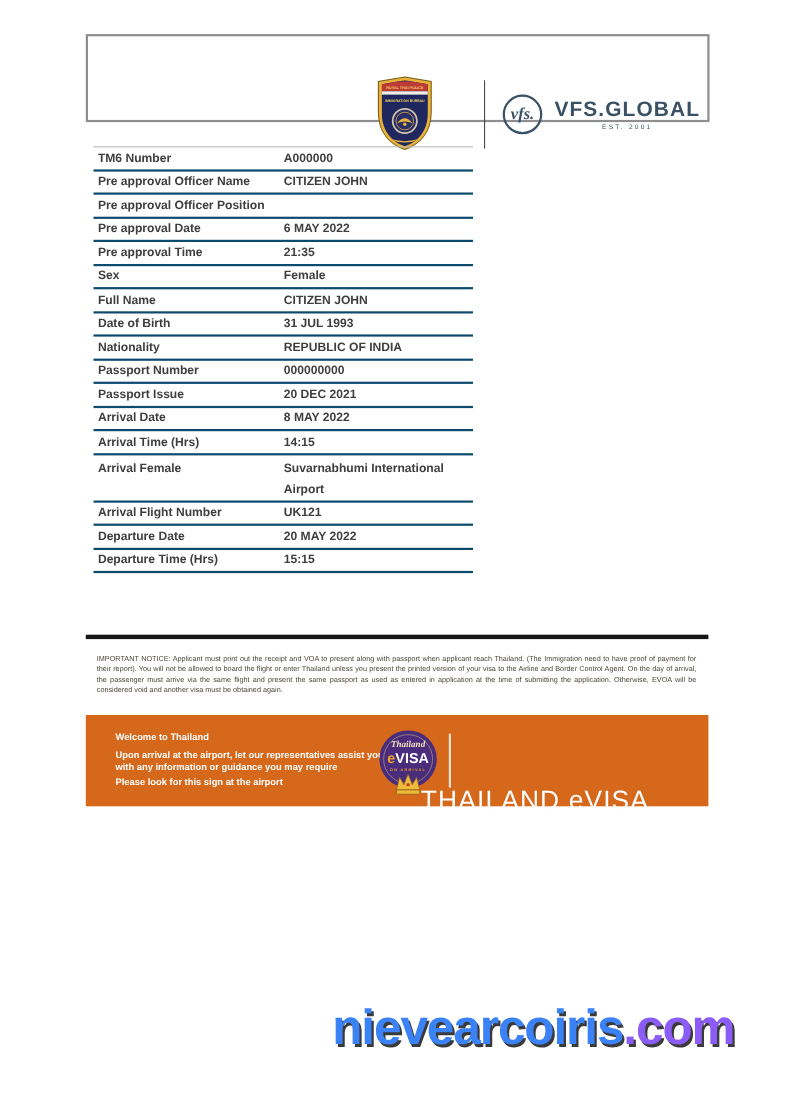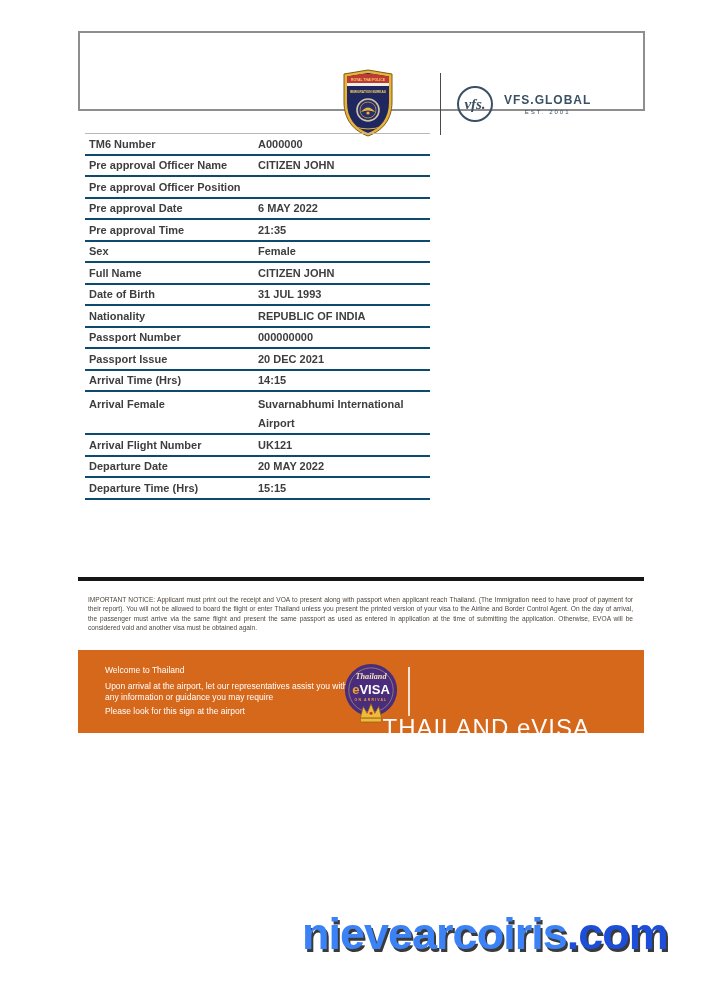--- a/index.html
+++ b/index.html
@@ -15,21 +15,21 @@
   }
   .shield-svg { position:absolute; left:261px; top:36px; }
   .header-divider { position:absolute; left:360px; top:40px; width:1px; height:62px; background:#4a4a4a; }
   .vfs-logo { position:absolute; left:377px; top:53px; display:flex; align-items:center; gap:11px; }
   .vfs-circle {
     width:36px; height:36px; border:2px solid #3a5064; border-radius:50%;
     display:flex; align-items:center; justify-content:center; box-sizing:border-box;
   }
   .vfs-monogram { font-family:"Liberation Serif", serif; font-style:italic; font-weight:bold;
     font-size:15px; color:#3a5064; }
-  .vfs-name { font-size:12px; font-weight:bold; letter-spacing:1px; color:#3a5064; }
+  .vfs-name { font-size:19px; font-weight:bold; letter-spacing:1px; color:#3a5064; }
   .vfs-est { font-size:6px; letter-spacing:2px; color:#3a5064; text-align:center; margin-top:2px; }
 
   
   .info-table {
     position:absolute; left:85px; top:133px; width:345px;
     border-top:1px solid #b8b8b8; color:#3e3e3e; font-size:11px; font-weight:bold;
   }
   .trow { display:flex; height:19.5px; border-bottom:2px solid #0c4a6e; align-items:center; }
   .trow.tall { height:41px; align-items:flex-start; }
   .trow.tall .tlabel, .trow.tall .tvalue { padding-top:3px; line-height:19px; }
@@ -39,21 +39,21 @@
   
   .black-bar { position:absolute; left:78px; top:577px; width:566px; height:4px; background:#161616; }
   .notice {
     position:absolute; left:88px; top:595px; width:545px; margin:0;
     font-size:6.6px; line-height:9.3px; text-align:justify; color:#4e463c;
   }
 
   
   .banner { position:absolute; left:78px; top:650px; width:566px; height:83px; }
   .banner-text { position:absolute; left:27px; top:15px; width:252px; color:#ffffff;
-    font-size:8.5px; font-weight:400; }
+    font-size:8.5px; font-weight:700; }
   .b-title { margin-bottom:6px; }
   .b-body { line-height:11px; }
   .b-foot { margin-top:3px; }
   .badge-svg { position:absolute; left:264px; top:11px; }
   .banner-divider { position:absolute; left:330px; top:17px; width:2px; height:49px;
     background:rgba(255,255,255,0.8); }
   .banner-title-block { position:absolute; right:54px; top:20px; text-align:right; color:#fdfdfd; }
   .bt-main { font-size:24px; letter-spacing:1px;margin-top:44px; }
   .bt-sub  { font-size:11px; letter-spacing:1px; color:rgba(255,255,255,0.85); margin-top:1px; }
 
@@ -142,20 +142,24 @@
       </div>
     <div class="trow">
         <div class="tlabel">Passport Number</div>
         <div class="tvalue">000000000</div>
       </div>
     <div class="trow">
         <div class="tlabel">Passport Issue</div>
         <div class="tvalue">20 DEC 2021</div>
       </div>
     <div class="trow">
+        <div class="tlabel">Arrival Date</div>
+        <div class="tvalue">8 MAY 2022</div>
+      </div>
+    <div class="trow">
         <div class="tlabel">Arrival Time (Hrs)</div>
         <div class="tvalue">14:15</div>
       </div>
     <div class="trow tall">
         <div class="tlabel">Arrival Female</div>
         <div class="tvalue">Suvarnabhumi International Airport</div>
       </div>
     <div class="trow">
         <div class="tlabel">Arrival Flight Number</div>
         <div class="tvalue">UK121</div>
@@ -194,15 +198,15 @@
     </svg>
 
     <div class="banner-divider"></div>
 
     <div class="banner-title-block">
       <div class="bt-main">THAILAND eVISA</div>
       <div class="bt-sub">ON ARRIVAL</div>
     </div>
   </div>
 
-  <div class="watermark"><span style="color:#3b82f6;">nieve</span><span style="color:#3b82f6;">arcoiris</span><span style="color:#1d4ed8;">.com</span></div>
+  <div class="watermark"><span style="color:#3b82f6;">nieve</span><span style="color:#3b82f6;">arcoiris</span><span style="color:#8b5cf6;">.com</span></div>
 
 </div>
 
 </body></html>

